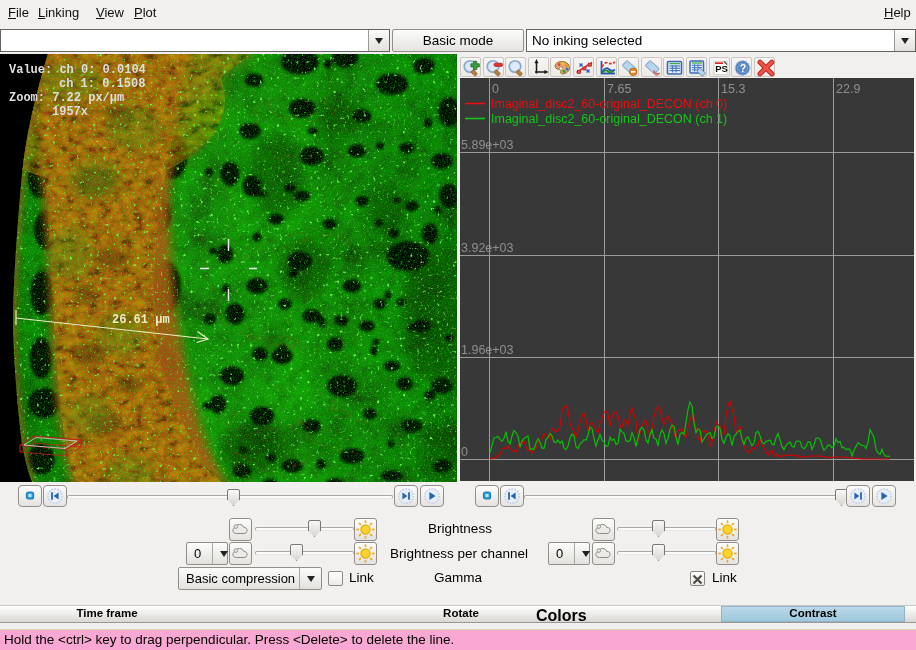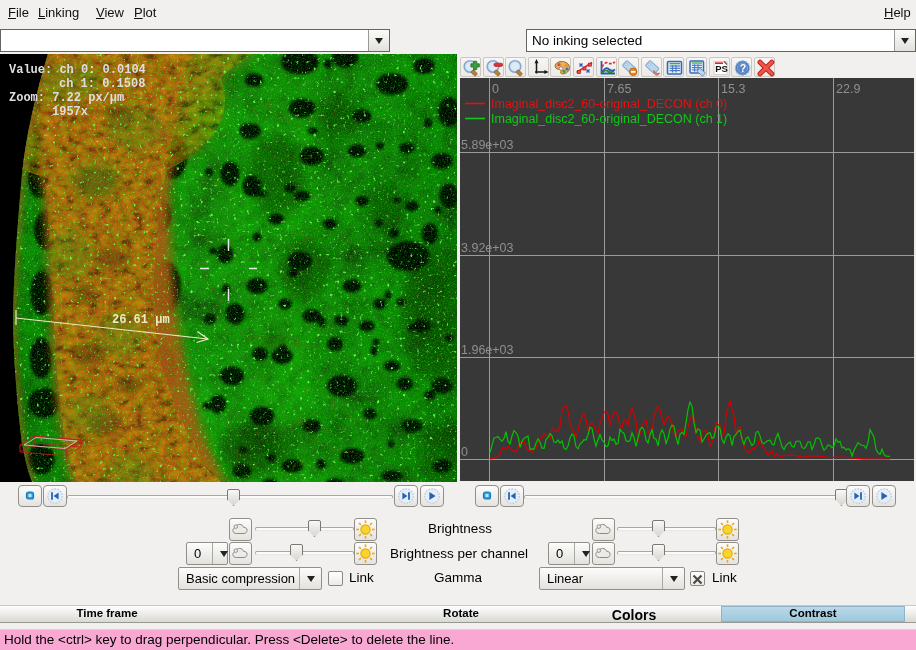--- a/index.html
+++ b/index.html
@@ -30,20 +30,23 @@
 <div id="root">
 
 <div class="abs menu" style="left:8px;top:5px;"><u>F</u>ile</div>
 <div class="abs menu" style="left:38px;top:5px;"><u>L</u>inking</div>
 <div class="abs menu" style="left:96px;top:5px;"><u>V</u>iew</div>
 <div class="abs menu" style="left:134px;top:5px;"><u>P</u>lot</div>
 <div class="abs menu" style="left:884px;top:5px;"><u>H</u>elp</div>
 
 <div class="combo" style="left:0px;top:29px;width:390px;">
       <div class="arr"></div>
+    </div>
+<div class="btn" style="left:392px;top:29px;width:132px;height:23px;border-radius:2px;">
+      <div style="text-align:center;font-size:13.5px;margin-top:3px;">Basic mode</div>
     </div>
 <div class="combo" style="left:526px;top:29px;width:390px;">
       <div class="txt">No inking selected</div>
       <div class="arr"></div>
     </div>
 
 <div class="abs" style="left:0;top:54px;width:457px;height:428px;background:#000;font-weight:bold;" id="imgpanel">
 <svg width="457" height="428" style="position:absolute;left:0;top:0;">
 <defs>
 <clipPath id="tclip">
@@ -607,35 +610,31 @@
         <circle cx="10.5" cy="10.5" r="4.6" fill="#fad428" stroke="#e8a818" stroke-width="1.2"></circle>
       </svg></div>
 <div class="lab" style="left:390px;top:546px;width:136px;text-align:center;">Brightness per channel</div>
 <div class="ddl" style="left:178px;top:567px;width:144px;">
       <div class="txt">Basic compression</div>
       <div class="arr"></div>
     </div>
 <div class="cb" style="left:328px;top:571px;"></div>
 <div class="lab" style="left:349px;top:570px;">Link</div>
 <div class="lab" style="left:390px;top:570px;width:136px;text-align:center;">Gamma</div>
-<div class="ddl" style="left:539px;top:567px;width:146px;">
-      <div class="txt">Linear</div>
-      <div class="arr"></div>
-    </div>
 <div class="cb" style="left:690px;top:571px;"><svg width="13" height="13">
         <path d="M2.5 2.5l8 8M10.5 2.5l-8 8" stroke="#4a4a46" stroke-width="2.2"></path>
       </svg></div>
 <div class="lab" style="left:712px;top:570px;">Link</div>
 
 <div class="abs" style="left:0;top:605px;width:916px;height:18px;background:linear-gradient(#ffffff,#d9d8d3);border-top:1px solid #c9c8c3;border-bottom:1px solid #9a9892;">
   <div class="abs" style="left:721px;top:0px;width:184px;height:16px;background:linear-gradient(#bad8e9,#9fc8dc);border:1px solid #8fb4c9;"></div>
   <div class="lab" style="left:0px;top:1px;width:214px;text-align:center;font-weight:bold;font-size:11.5px;">Time frame</div>
   <div class="lab" style="left:214px;top:1px;width:172px;text-align:center;font-weight:bold;font-size:14px;margin-top:36px;">Zoom</div>
   <div class="lab" style="left:386px;top:1px;width:150px;text-align:center;font-weight:bold;font-size:11.5px;">Rotate</div>
-  <div class="lab" style="left:536px;top:1px;width:196px;text-align:center;font-weight:bold;font-size:14px;">Colors</div>
+  <div class="lab" style="left:536px;top:1px;width:196px;text-align:left;font-weight:bold;font-size:16px;">Colors</div>
   <div class="lab" style="left:732px;top:1px;width:162px;text-align:center;font-weight:bold;font-size:11.5px;">Contrast</div>
 </div>
 
 <div class="abs" style="left:0;top:629px;width:916px;height:21px;background:#f9a8d4;border-top:1px solid #d8d8a8;">
   <div class="lab" style="left:4px;top:2px;font-size:13.5px;">Hold the &lt;ctrl&gt; key to drag perpendicular. Press &lt;Delete&gt; to delete the line.</div>
 </div>
 
 </div>
 
 </body></html>

